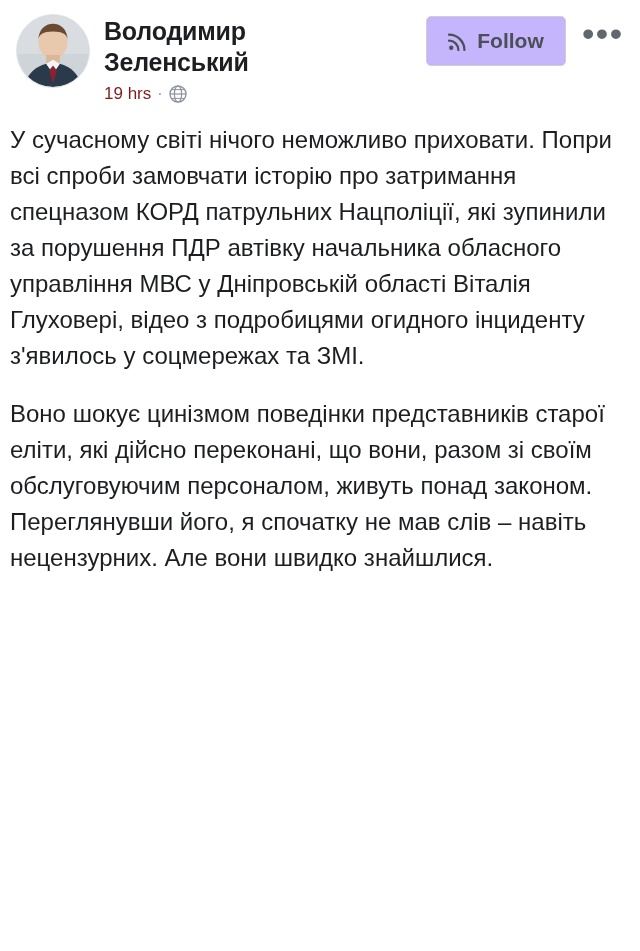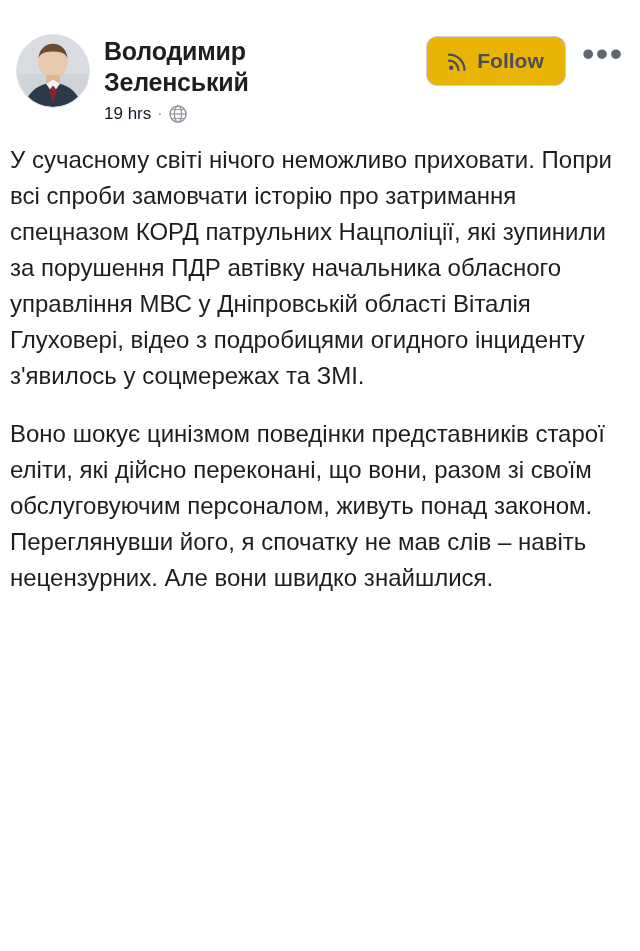--- a/index.html
+++ b/index.html
@@ -14,21 +14,20 @@
     color: #1c1e21;
     overflow: hidden;
   }
 
   .post {
     width: 640px;
     height: 733px;
     box-sizing: border-box;
     background: #ffffff;
     position: relative;
-    margin-top: 20px;
   }
 
   
   .post-header {
     display: flex;
     align-items: flex-start;
     padding: 14px 16px 0 16px;
     box-sizing: border-box;
     position: relative;
   }
@@ -62,21 +61,21 @@
     max-width: 270px;
   }
 
   .meta-row {
     display: flex;
     align-items: center;
     margin-top: 6px;
     font-size: 17px;
     color: #8d949e;
   }
-  .meta-time { color: #0f172a; }
+  .meta-time { color: #7f1d1d; }
   .meta-dot {
     margin: 0 6px;
     color: #8d949e;
     font-size: 16px;
     line-height: 1;
   }
   .globe-icon {
     width: 18px;
     height: 18px;
     display: inline-block;
@@ -92,22 +91,22 @@
     display: flex;
     align-items: center;
   }
 
   .follow-button {
     display: flex;
     align-items: center;
     justify-content: center;
     gap: 10px;
     border: 1px solid #ccd0d5;
-    background: #eab308;
-    border-radius: 11px;
+    background: #c4b5fd;
+    border-radius: 5px;
     padding: 10px 4px;
     min-width: 140px;
     height: 50px;
     box-sizing: border-box;
     cursor: pointer;
   }
   .follow-label {
     font-size: 21px;
     font-weight: bold;
     color: #4b4f56;

